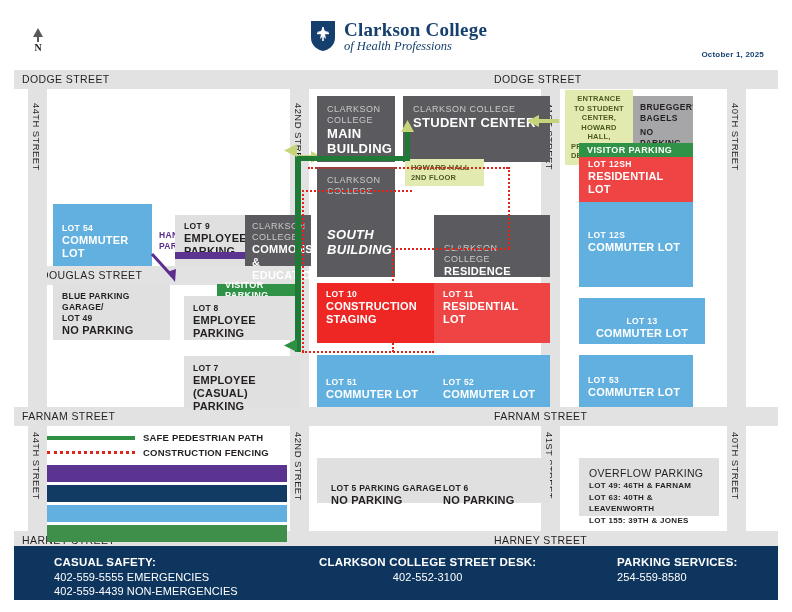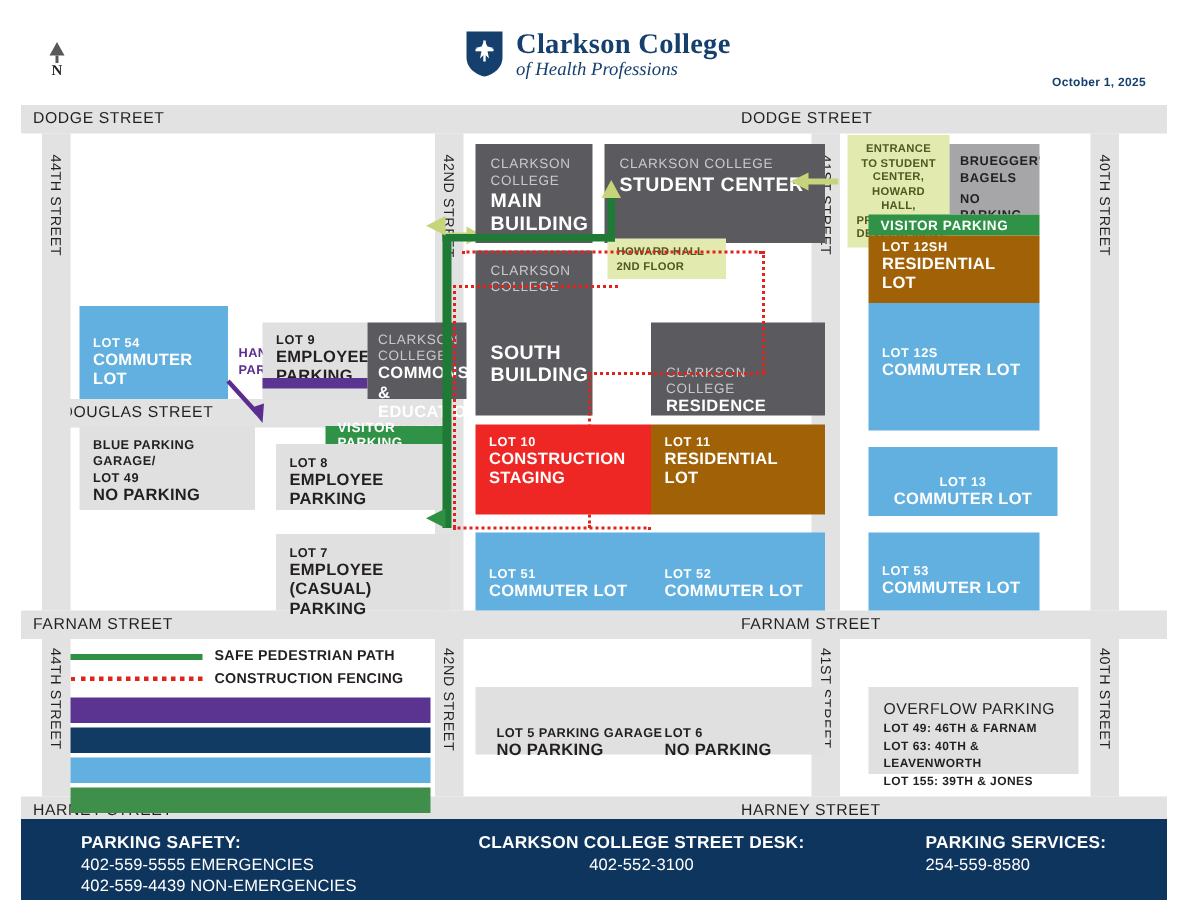--- a/index.html
+++ b/index.html
@@ -38,21 +38,21 @@
   .street-label-h{font-size:10.5px;letter-spacing:.4px;color:#231f20;
       line-height:19px;padding-left:8px;white-space:nowrap;}
   .street-label-v{font-size:9.5px;letter-spacing:.4px;color:#231f20;
       white-space:nowrap;transform:rotate(90deg);transform-origin:left top;}
 
   
   .lot{color:#fff;padding:6px 9px;overflow:hidden;}
   .lot .num{font-size:8.5px;font-weight:bold;letter-spacing:.4px;line-height:11px;}
   .lot .nm{font-size:11px;font-weight:bold;letter-spacing:.2px;line-height:13px;}
   .lot.blue{background:#61b0df;}
-  .lot.navy{background:#a16207;}
+  .lot.navy{background:#ef4444;}
   .lot.red{background:#ee2724;}
   .lot.gray{background:#e0e0e0;color:#231f20;}
   .lot.gray .num{color:#231f20;}
   .lot.gray .nm{color:#231f20;}
   .lot.bldgmid{background:#a6a6a8;color:#231f20;}
 
   .lot.anchor-bottom{display:flex;flex-direction:column;justify-content:flex-end;}
 
   
   .bldgbox{background:#5b5b5f;color:#d8d8d8;padding:8px 10px;}
@@ -244,21 +244,21 @@
   </div>
 
   <div class="abs bldgbox" style="left:389px;top:26px;width:147px;height:66px;">
     <div class="small">CLARKSON COLLEGE</div>
     <div class="big">STUDENT CENTER</div>
   </div>
 
   <div class="abs bldgbox" style="left:303px;top:97px;width:78px;height:110px;">
     <div class="small" style="white-space:pre-line;">CLARKSON
 COLLEGE</div>
-    <div class="big" style="white-space:pre-line;margin-top:30px;">SOUTH
+    <div class="big" style="white-space:pre-line;margin-top:30px;font-style:italic;">SOUTH
 BUILDING</div>
   </div>
 
   <div class="abs bldgbox" style="left:420px;top:145px;width:116px;height:62px;">
     <div class="small" style="margin-top:20px;">CLARKSON COLLEGE</div>
     <div class="big2">RESIDENCE HALL</div>
   </div>
 
   <div class="abs callout" style="left:391px;top:89px;width:79px;white-space:pre-line;">HOWARD HALL
 2ND FLOOR</div>
@@ -375,21 +375,21 @@
     <div class="title">OVERFLOW PARKING</div>
     <div class="li">LOT 49: 46TH &amp; FARNAM</div>
     <div class="li">LOT 63: 40TH &amp; LEAVENWORTH</div>
     <div class="li">LOT 155: 39TH &amp; JONES</div>
   </div>
 
 </div>
 
 <div id="footer" class="abs">
   <div class="foot-col" style="left:40px;">
-    <div class="foot-title">PARKING SAFETY:</div>
+    <div class="foot-title">CASUAL SAFETY:</div>
     <div class="foot-line">402-559-5555 EMERGENCIES</div>
     <div class="foot-line">402-559-4439 NON-EMERGENCIES</div>
   </div>
   <div class="foot-col" style="left:305px;">
     <div class="foot-title">CLARKSON COLLEGE STREET DESK:</div>
     <div class="foot-line" style="text-align:center;">402-552-3100</div>
   </div>
   <div class="foot-col" style="left:603px;">
     <div class="foot-title">PARKING SERVICES:</div>
     <div class="foot-line">254-559-8580</div>

